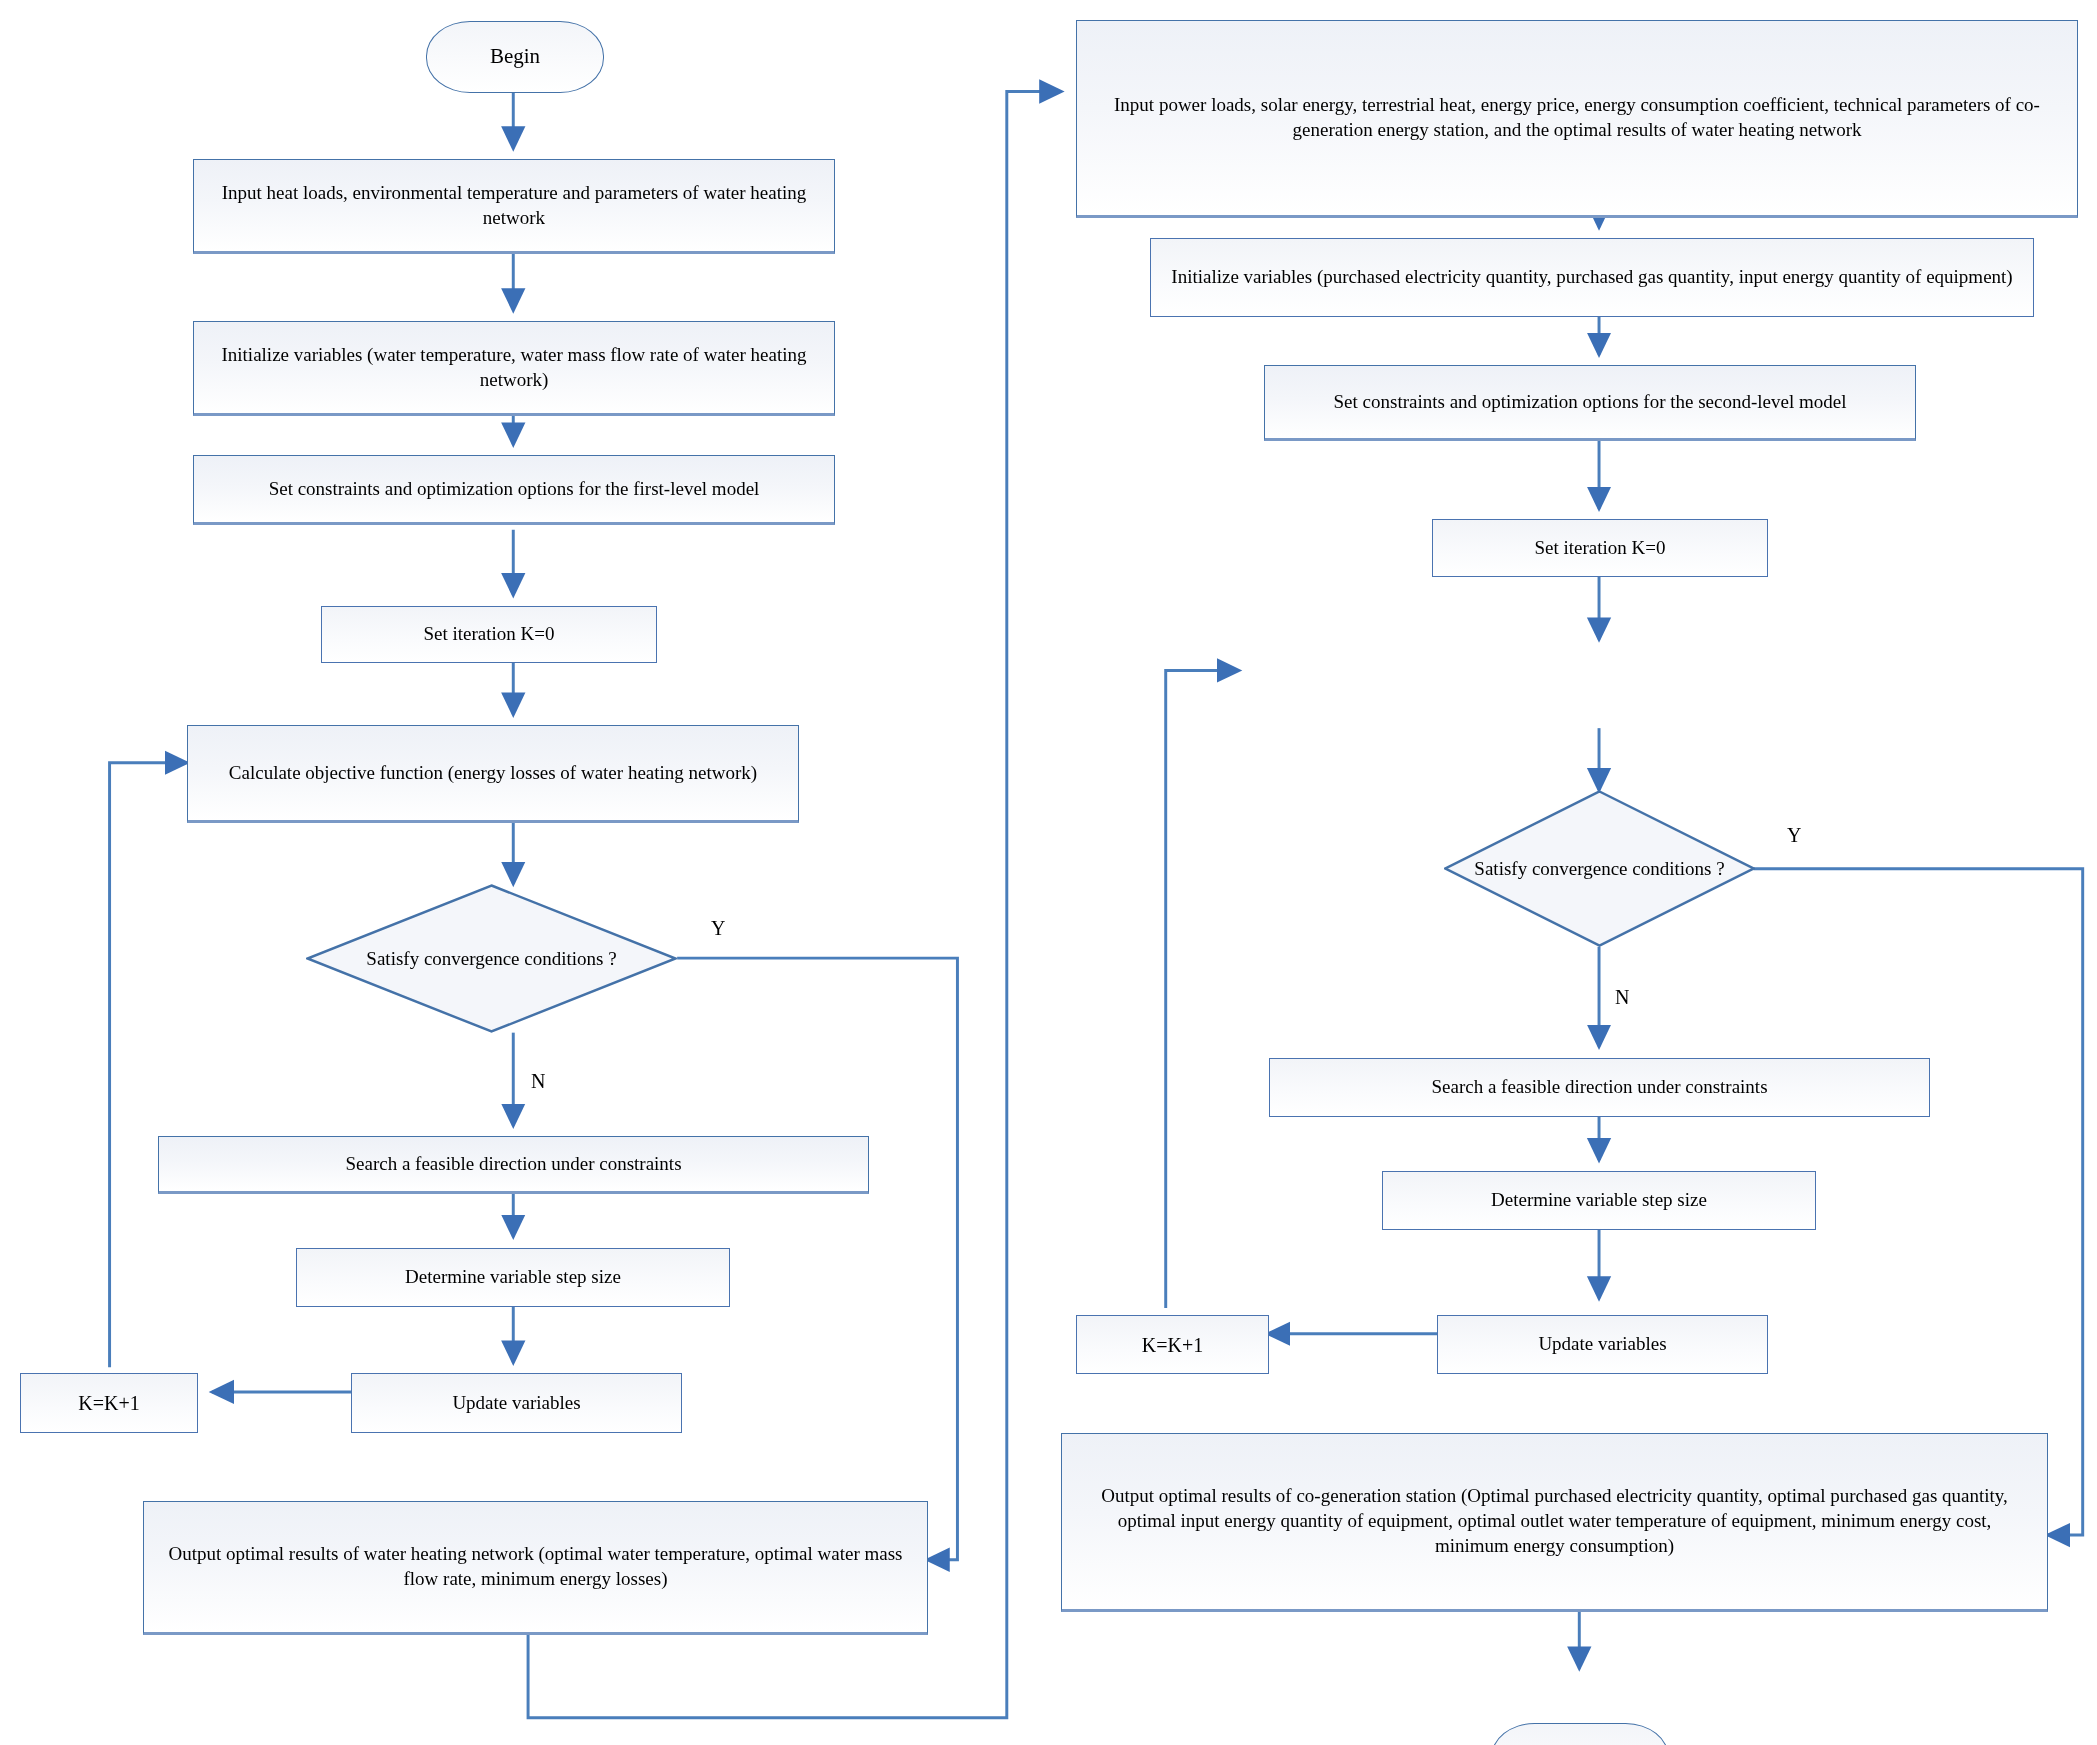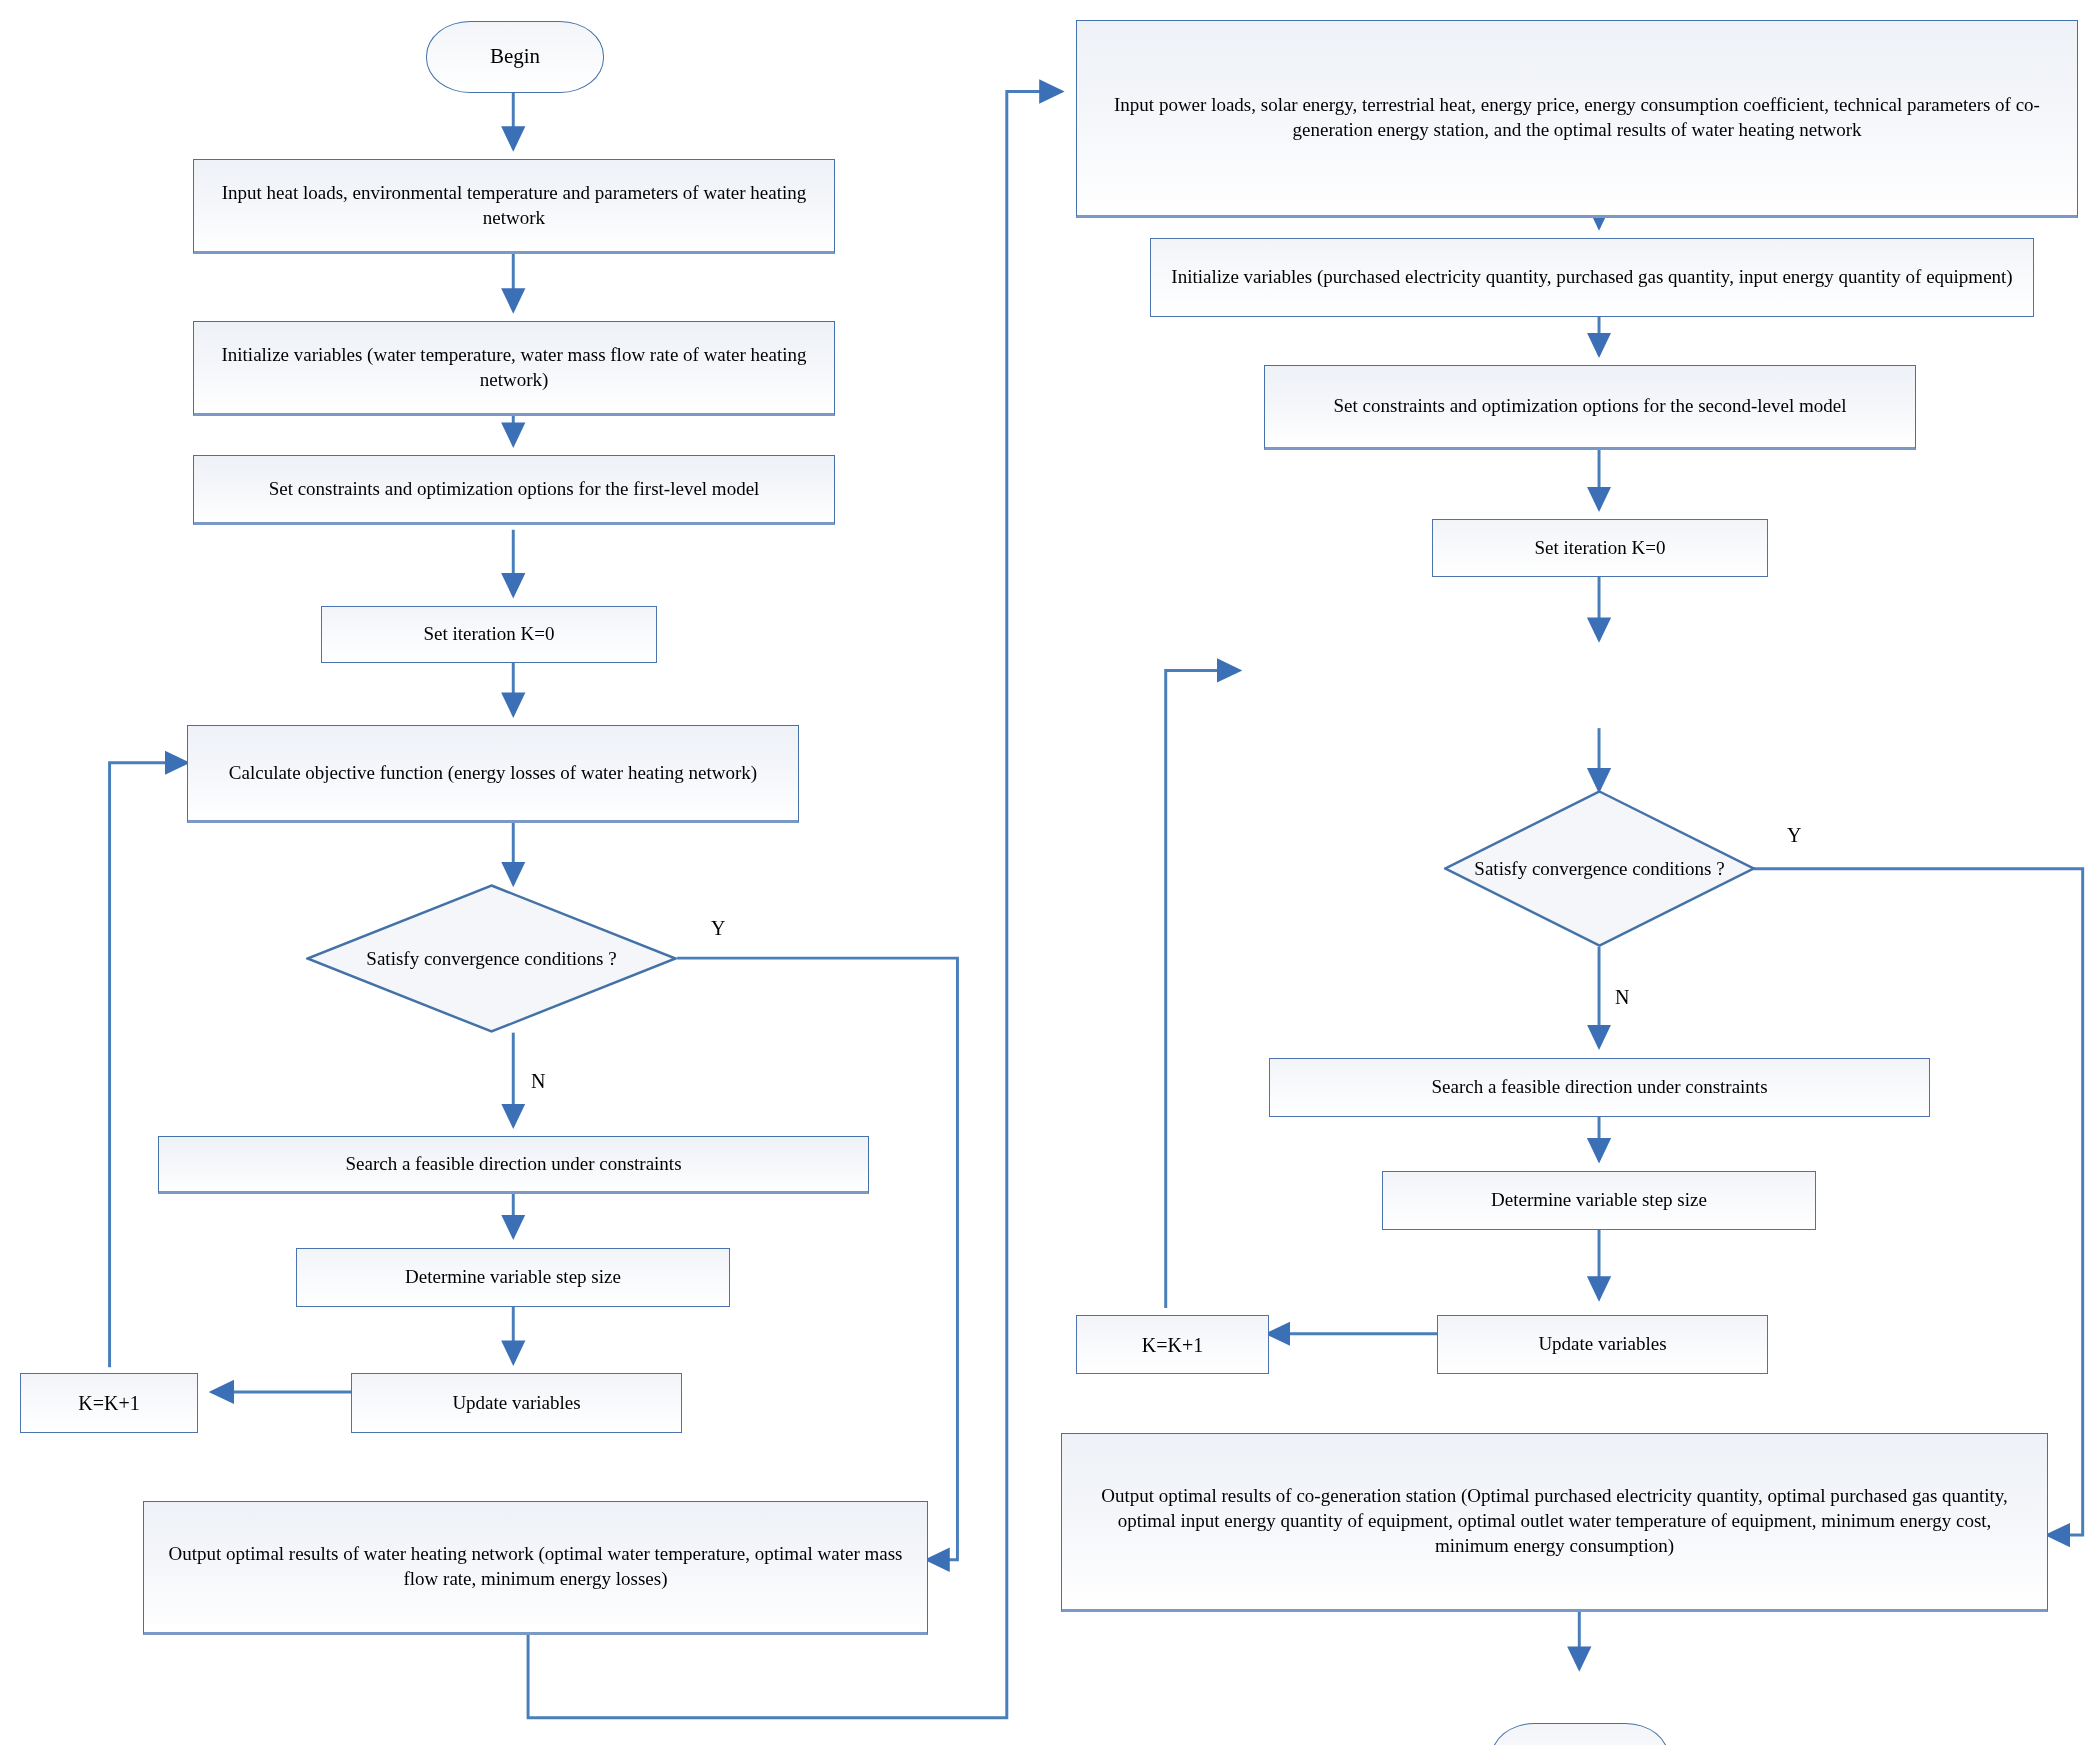--- a/index.html
+++ b/index.html
@@ -130,21 +130,21 @@
   </div>
 
   <div class="node proc fs38" style="left:1076px;top:9px;width:1002px;height:198px;padding:0 18px;">
     <span>Input power loads, solar energy, terrestrial heat, energy price, energy consumption coefficient, technical parameters of co-generation energy station, and the optimal results of water heating network</span>
   </div>
 
   <div class="node proc thin fs38" style="left:1150px;top:227px;width:884px;height:79px;padding:0 17px;">
     <span>Initialize variables (purchased electricity quantity, purchased gas quantity, input energy quantity of equipment)</span>
   </div>
 
-  <div class="node proc fs38" style="left:1264px;top:354px;width:652px;height:85px;padding:0 23px;">
+  <div class="node proc fs38" style="left:1264px;top:354px;width:652px;height:76px;padding:0 23px;">
     <span>Set constraints and optimization options for the second-level model</span>
   </div>
 
   <div class="node proc thin fs38" style="left:1432px;top:508px;width:336px;height:58px;">
     <span>Set iteration K=0</span>
   </div>
 
 
   <div class="dia fs38" style="left:1444px;top:790px;width:311px;height:157px;">
     <svg class="shape" viewBox="0 0 630 318" preserveAspectRatio="none">

